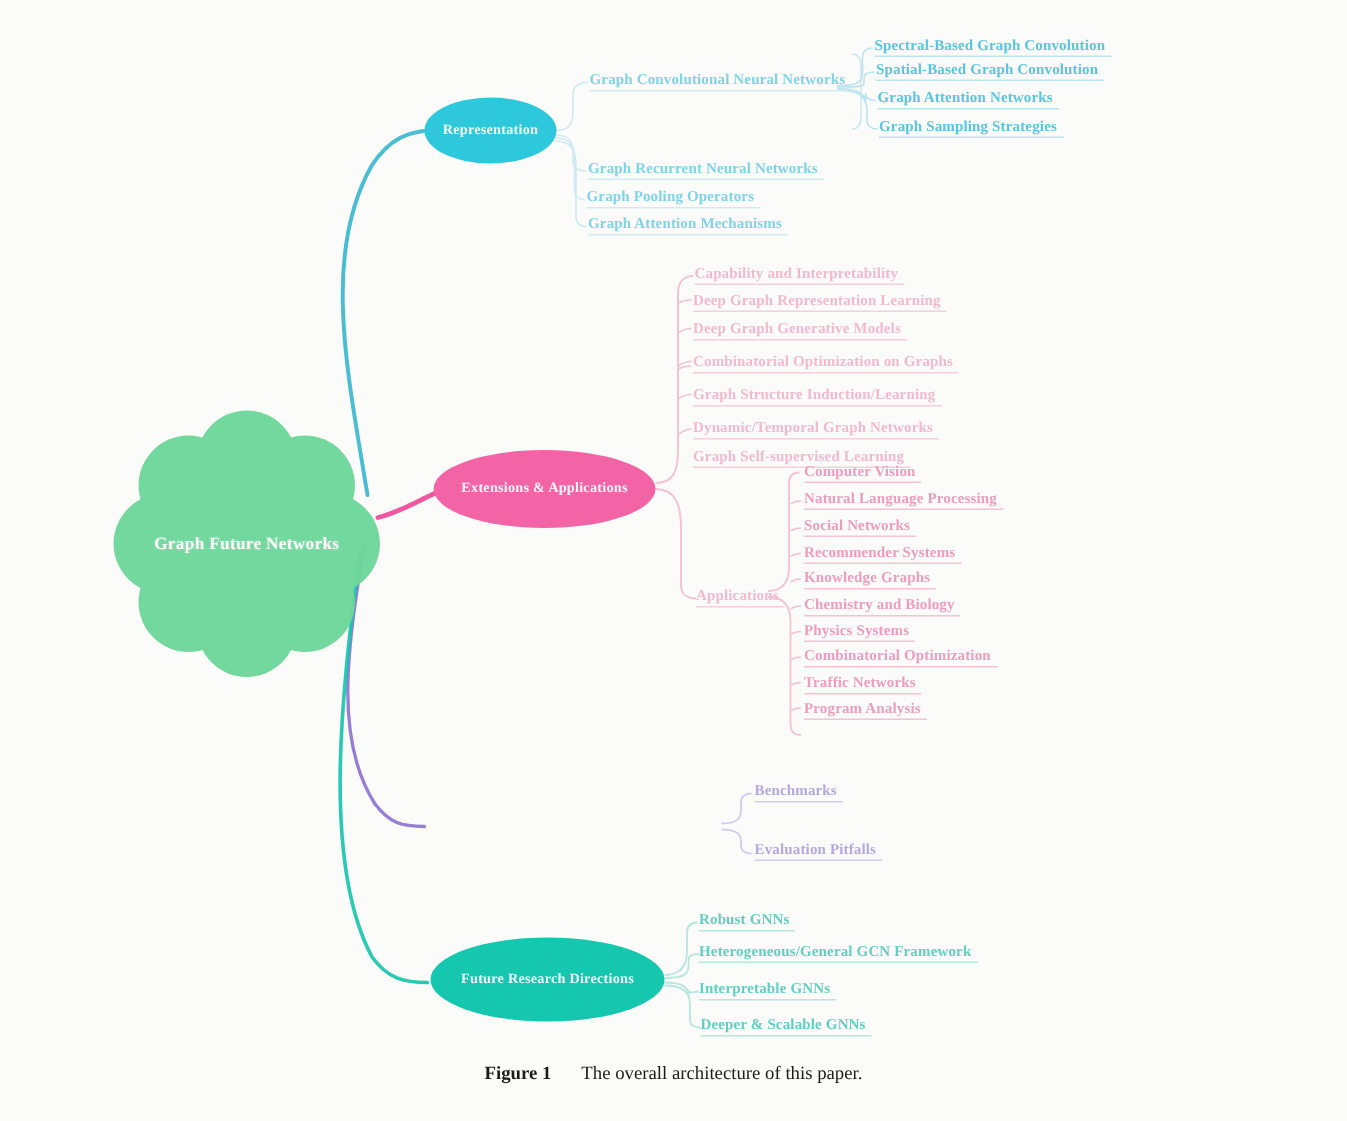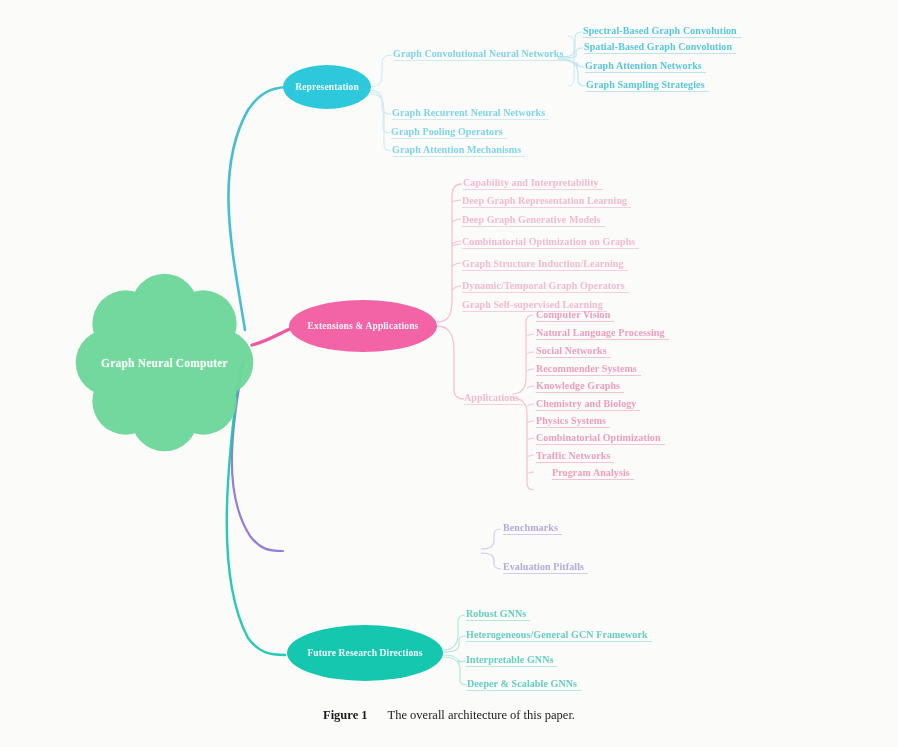--- a/index.html
+++ b/index.html
@@ -193,21 +193,21 @@
         <circle cx="142" cy="58" r="36"></circle>
         <circle cx="160" cy="100" r="36"></circle>
         <circle cx="142" cy="142" r="36"></circle>
         <circle cx="100" cy="160" r="36"></circle>
         <circle cx="58" cy="142" r="36"></circle>
         <circle cx="40" cy="100" r="36"></circle>
         <circle cx="58" cy="58" r="36"></circle>
         <circle cx="100" cy="100" r="62"></circle>
       </g>
     </svg>
-    <span class="root-label">Graph Neural Computer</span>
+    <span class="root-label">Graph Future Networks</span>
   </div>
 
   <div class="l1-node" style="left:283px; top:65px; width:88px; height:44px; background:#2ec8dd;">
     <span class="l1-label">Representation</span>
   </div>
 
   <div class="leaf c-arch" style="left:393px; top:49px;">Graph Convolutional Neural Networks</div>
 
   <div class="leaf c-arch-deep" style="left:583px; top:26px;">Spectral-Based Graph Convolution</div>
   <div class="leaf c-arch-deep" style="left:584px; top:42px;">Spatial-Based Graph Convolution</div>
@@ -220,35 +220,35 @@
 
   <div class="l1-node" style="left:289px; top:300px; width:148px; height:52px; background:#f364a6;">
     <span class="l1-label">Extensions &amp; Applications</span>
   </div>
 
   <div class="leaf c-ext" style="left:463px; top:178px;">Capability and Interpretability</div>
   <div class="leaf c-ext" style="left:462px; top:196px;">Deep Graph Representation Learning</div>
   <div class="leaf c-ext" style="left:462px; top:215px;">Deep Graph Generative Models</div>
   <div class="leaf c-ext" style="left:462px; top:237px;">Combinatorial Optimization on Graphs</div>
   <div class="leaf c-ext" style="left:462px; top:259px;">Graph Structure Induction/Learning</div>
-  <div class="leaf c-ext" style="left:462px; top:281px;">Dynamic/Temporal Graph Operators</div>
+  <div class="leaf c-ext" style="left:462px; top:281px;">Dynamic/Temporal Graph Networks</div>
   <div class="leaf c-ext" style="left:462px; top:300px;">Graph Self-supervised Learning</div>
 
   <div class="leaf c-ext" style="left:464px; top:393px;">Applications</div>
 
   <div class="leaf c-ext-deep" style="left:536px; top:310px;">Computer Vision</div>
   <div class="leaf c-ext-deep" style="left:536px; top:328px;">Natural Language Processing</div>
   <div class="leaf c-ext-deep" style="left:536px; top:346px;">Social Networks</div>
   <div class="leaf c-ext-deep" style="left:536px; top:364px;">Recommender Systems</div>
   <div class="leaf c-ext-deep" style="left:536px; top:381px;">Knowledge Graphs</div>
   <div class="leaf c-ext-deep" style="left:536px; top:399px;">Chemistry and Biology</div>
   <div class="leaf c-ext-deep" style="left:536px; top:416px;">Physics Systems</div>
   <div class="leaf c-ext-deep" style="left:536px; top:433px;">Combinatorial Optimization</div>
   <div class="leaf c-ext-deep" style="left:536px; top:451px;">Traffic Networks</div>
-  <div class="leaf c-ext-deep" style="left:552px; top:468px;">Program Analysis</div>
+  <div class="leaf c-ext-deep" style="left:536px; top:468px;">Program Analysis</div>
 
 
   <div class="leaf c-bench" style="left:503px; top:523px;">Benchmarks</div>
   <div class="leaf c-bench" style="left:503px; top:562px;">Evaluation Pitfalls</div>
 
   <div class="l1-node" style="left:287px; top:625px; width:156px; height:56px; background:#16c7b0;">
     <span class="l1-label">Future Research Directions</span>
   </div>
 
   <div class="leaf c-future" style="left:466px; top:609px;">Robust GNNs</div>

